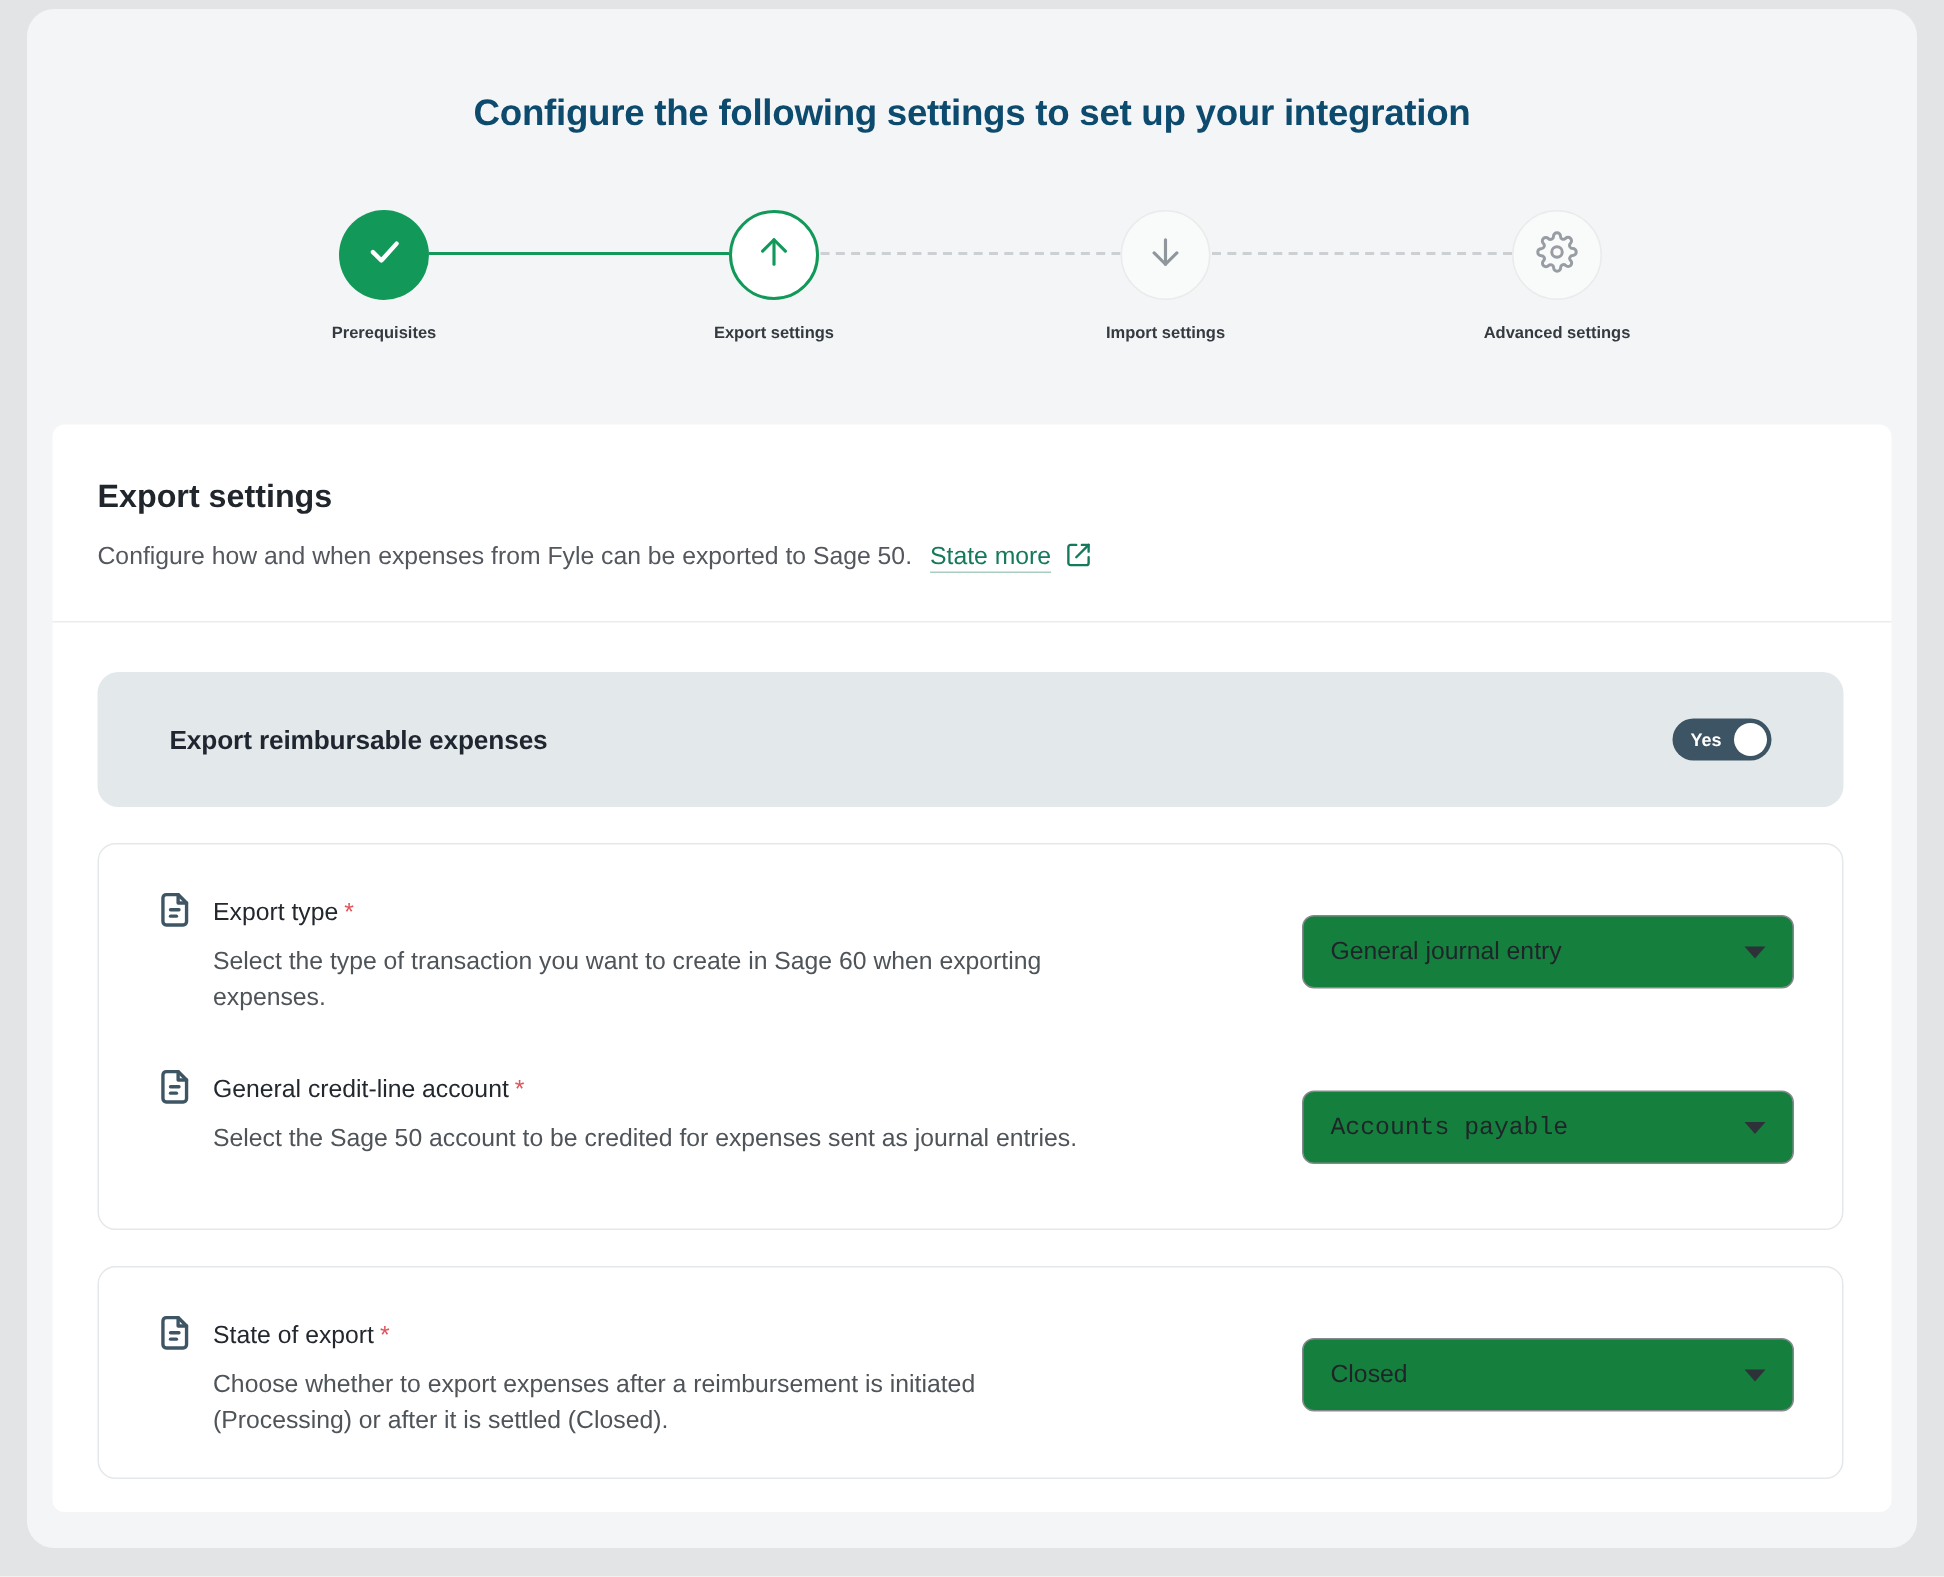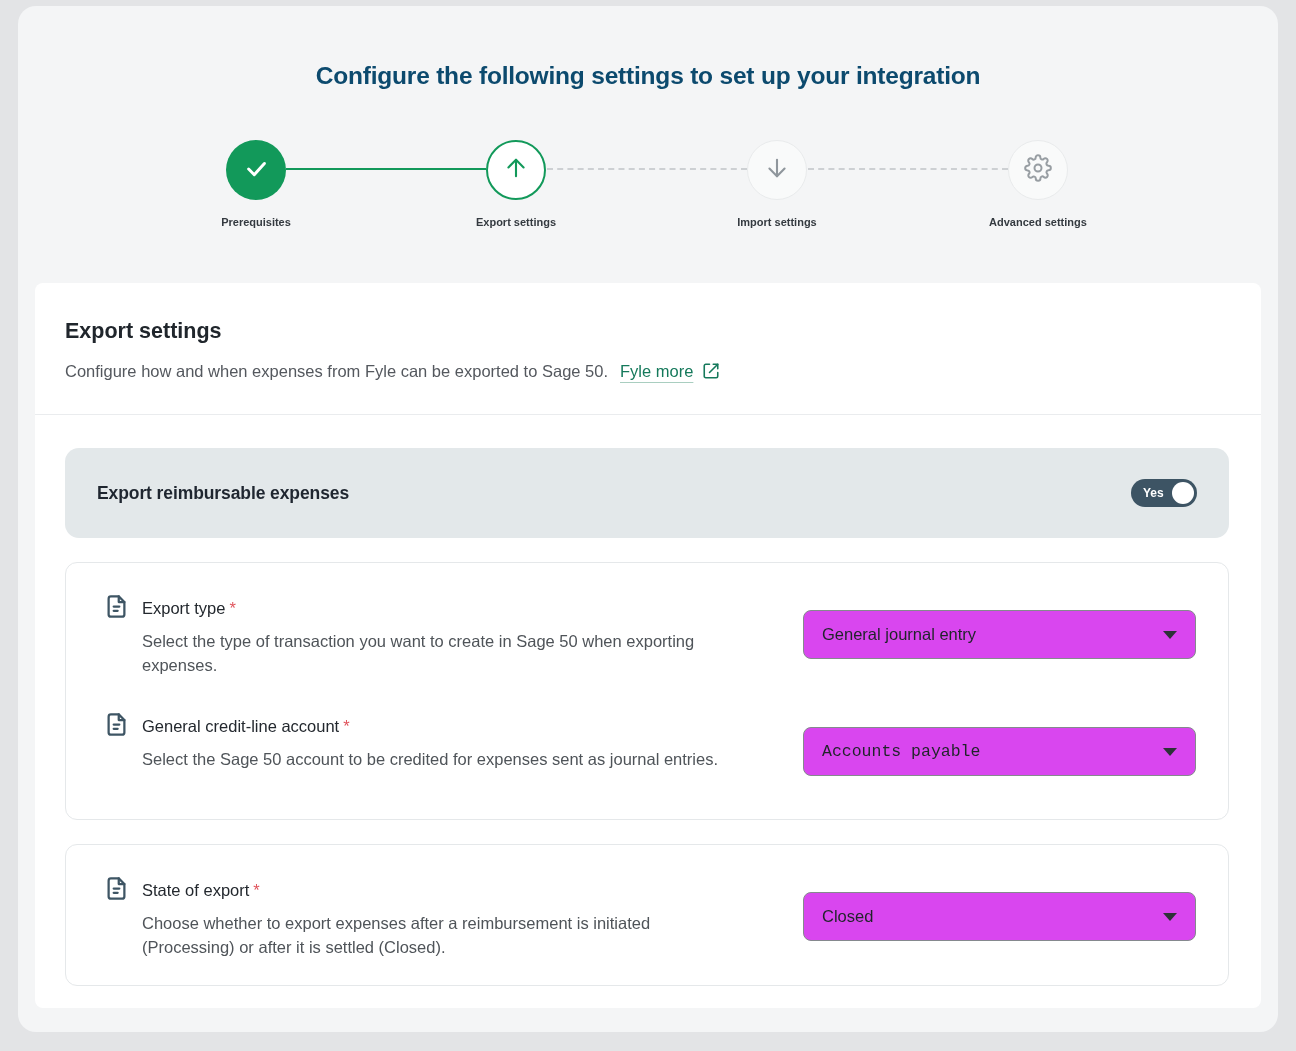--- a/index.html
+++ b/index.html
@@ -49,21 +49,21 @@
   .read-more {
     color: #15795B; text-decoration: underline; text-underline-offset: 5px;
     text-decoration-color: #A9CEC0; margin-left: 12px; cursor: pointer; font-weight: 500;
   }
   .ext-icon { vertical-align: -3px; margin-left: 9px; }
   .divider { position: absolute; left: 0; top: 131px; width: 100%; border-top: 1px solid #EAECEE; }
   
   .banner {
     position: absolute; left: 30px; top: 165px; width: 1164px; height: 90px;
     background: #E3E8EA; border-radius: 14px;
-    display: flex; align-items: center; justify-content: space-between; padding: 0 32px;
+    display: flex; align-items: center; justify-content: space-between; padding: 0 48px;
   }
   .banner-label { font-size: 17.5px; font-weight: 700; color: #1F2630; letter-spacing: -0.1px; }
   .toggle {
     position: relative; width: 66px; height: 28px; border-radius: 14px;
     background: #3D5464; cursor: pointer; flex: 0 0 auto;
   }
   .toggle-label {
     position: absolute; left: 12px; top: 50%; transform: translateY(-50%);
     color: #FFFFFF; font-size: 12px; font-weight: 700;
   }
@@ -82,22 +82,22 @@
   .setting-label {
     position: absolute; left: 76px;
     font-size: 16.5px; font-weight: 500; color: #23282E; line-height: 24px;
   }
   .required { color: #E0545C; margin-left: 4px; font-weight: 400; }
   .setting-desc {
     position: absolute; left: 76px; width: 592px;
     font-size: 16.5px; color: #4F5459; line-height: 24px;
   }
   .dropdown {
-    position: absolute; right: 32px; width: 393px; height: 49px;
-    background: #d946ef; border: 1px solid #85898E; border-radius: 8px;
+    position: absolute; right: 32px; width: 328px; height: 49px;
+    background: #15803d; border: 1px solid #85898E; border-radius: 8px;
     display: flex; align-items: center; padding: 0 18px; cursor: pointer;
   }
   .dropdown-value { font-size: 16.5px; color: #1F2429; }
   .caret {
     margin-left: auto; width: 0; height: 0;
     border-left: 7px solid transparent; border-right: 7px solid transparent;
     border-top: 8px solid #2C3238;
   }
 </style>
 </head>
@@ -157,21 +157,21 @@
         </span>
       </div>
       <div class="step-label">Advanced settings</div>
     </div>
   </div>
 
   <div class="main-card">
 
     <div class="section-title">Export settings</div>
     <div class="section-desc">
-      <span>Configure how and when expenses from Fyle can be exported to Sage 50.</span><a class="read-more"><span>Fyle more</span></a><span class="ext-icon"><svg width="18" height="18" viewBox="0 0 24 24" fill="none" stroke="#15795B" stroke-width="2.1" stroke-linecap="round" stroke-linejoin="round">
+      <span>Configure how and when expenses from Fyle can be exported to Sage 50.</span><a class="read-more"><span>State more</span></a><span class="ext-icon"><svg width="18" height="18" viewBox="0 0 24 24" fill="none" stroke="#15795B" stroke-width="2.1" stroke-linecap="round" stroke-linejoin="round">
             <path d="M21 14v5a2 2 0 0 1-2 2H5a2 2 0 0 1-2-2V5a2 2 0 0 1 2-2h5"></path>
             <path d="M15 3h6v6"></path>
             <path d="M10 14 21 3"></path>
           </svg></span>
     </div>
 
     <div class="divider"></div>
 
     <div class="banner">
       <div class="banner-label">Export reimbursable expenses</div>
@@ -188,21 +188,21 @@
           <svg width="27" height="27" viewBox="0 0 24 24" fill="none" stroke="#3E5564" stroke-width="2" stroke-linecap="round" stroke-linejoin="round">
               <path d="M14 3 H7 a2 2 0 0 0 -2 2 v14 a2 2 0 0 0 2 2 h10 a2 2 0 0 0 2 -2 V8 z"></path>
               <path d="M14 3 v5 h5"></path>
               <line x1="9.5" y1="12" x2="14.5" y2="12"></line>
               <line x1="9.5" y1="15.8" x2="13" y2="15.8"></line>
             </svg>
         </span>
         <div class="setting-label" style="top:33px;">
           <span>Export type</span><span class="required">*</span>
         </div>
-        <div class="setting-desc" style="top:66px;">Select the type of transaction you want to create in Sage 50 when exporting expenses.</div>
+        <div class="setting-desc" style="top:66px;">Select the type of transaction you want to create in Sage 60 when exporting expenses.</div>
         <div class="dropdown" style="top:47px;">
           <span class="dropdown-value">General journal entry</span>
           <span class="caret"></span>
         </div>
       </div>
 
       <div>
         <span class="row-icon" style="top:148px;">
           <svg width="27" height="27" viewBox="0 0 24 24" fill="none" stroke="#3E5564" stroke-width="2" stroke-linecap="round" stroke-linejoin="round">
               <path d="M14 3 H7 a2 2 0 0 0 -2 2 v14 a2 2 0 0 0 2 2 h10 a2 2 0 0 0 2 -2 V8 z"></path>

